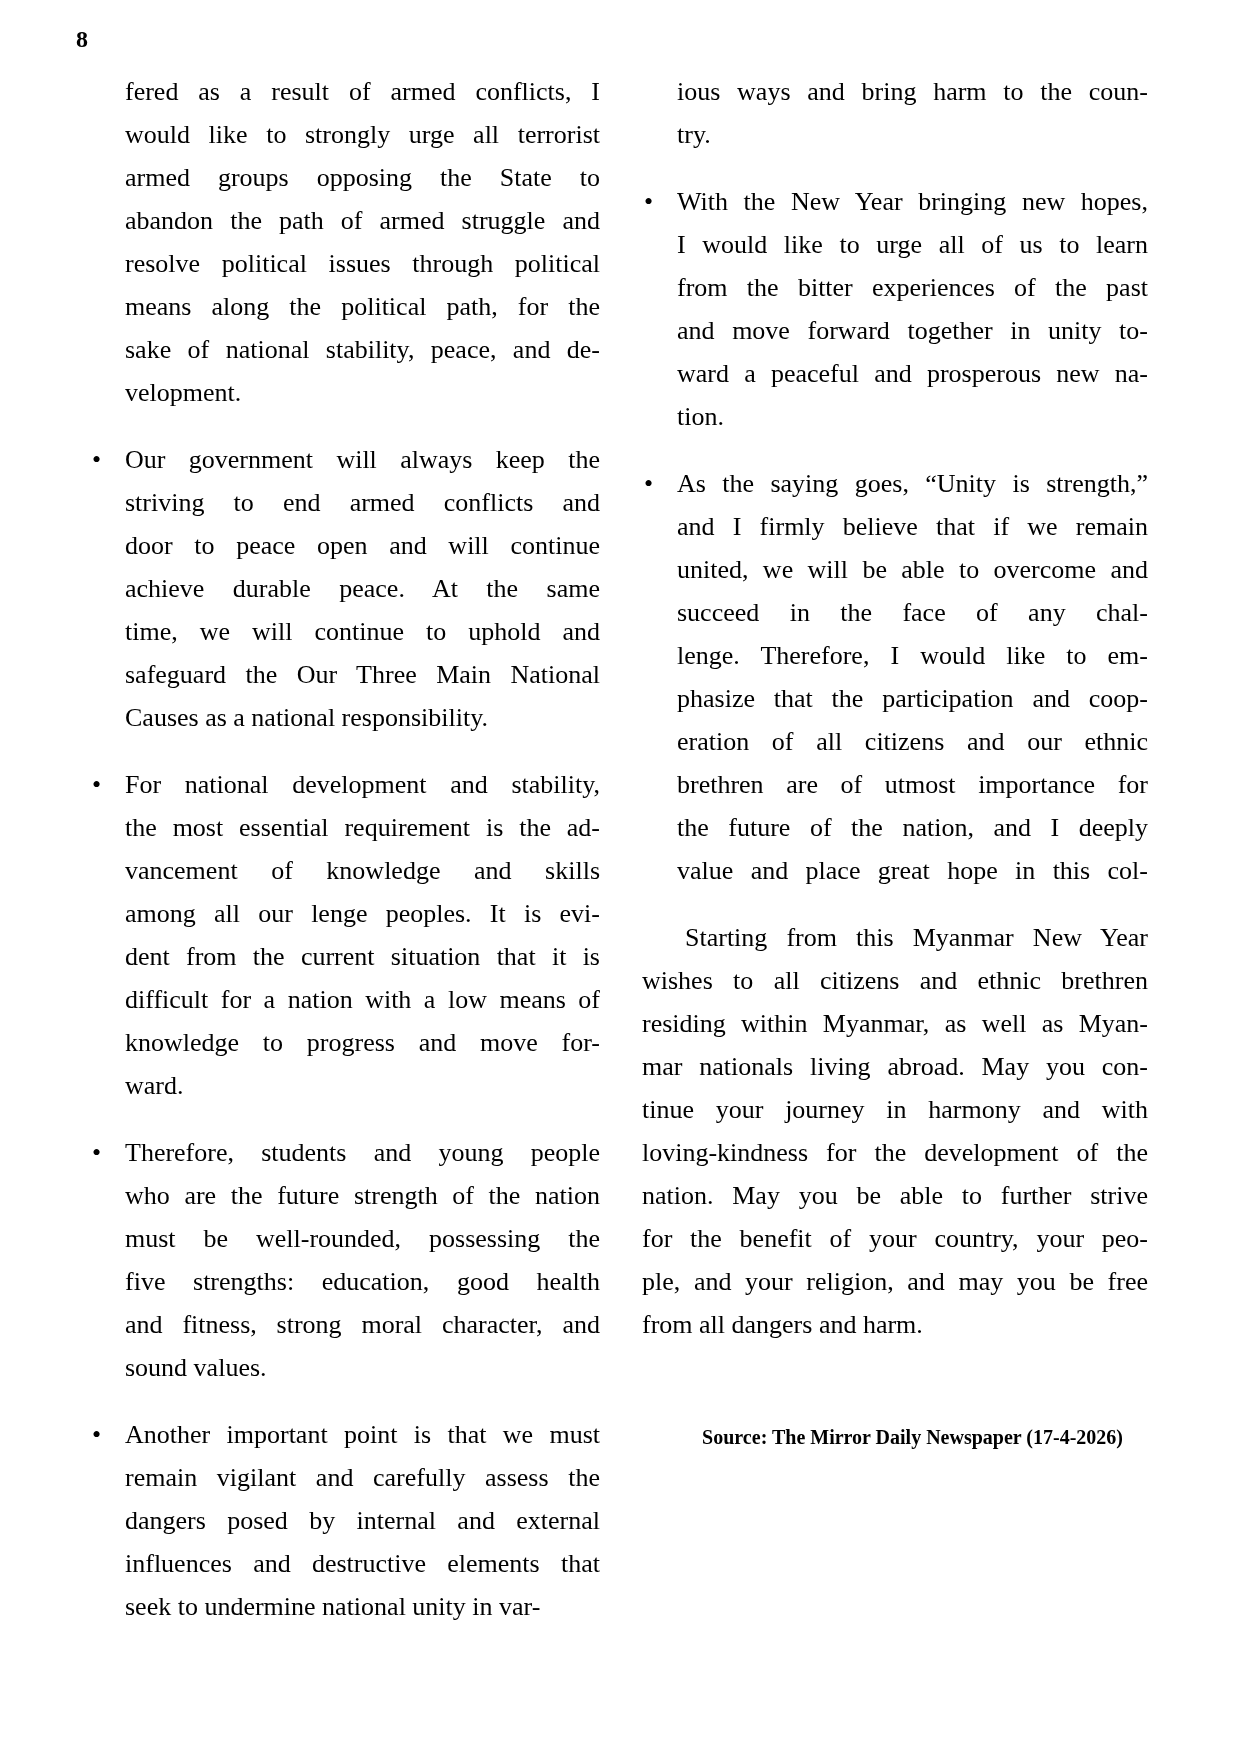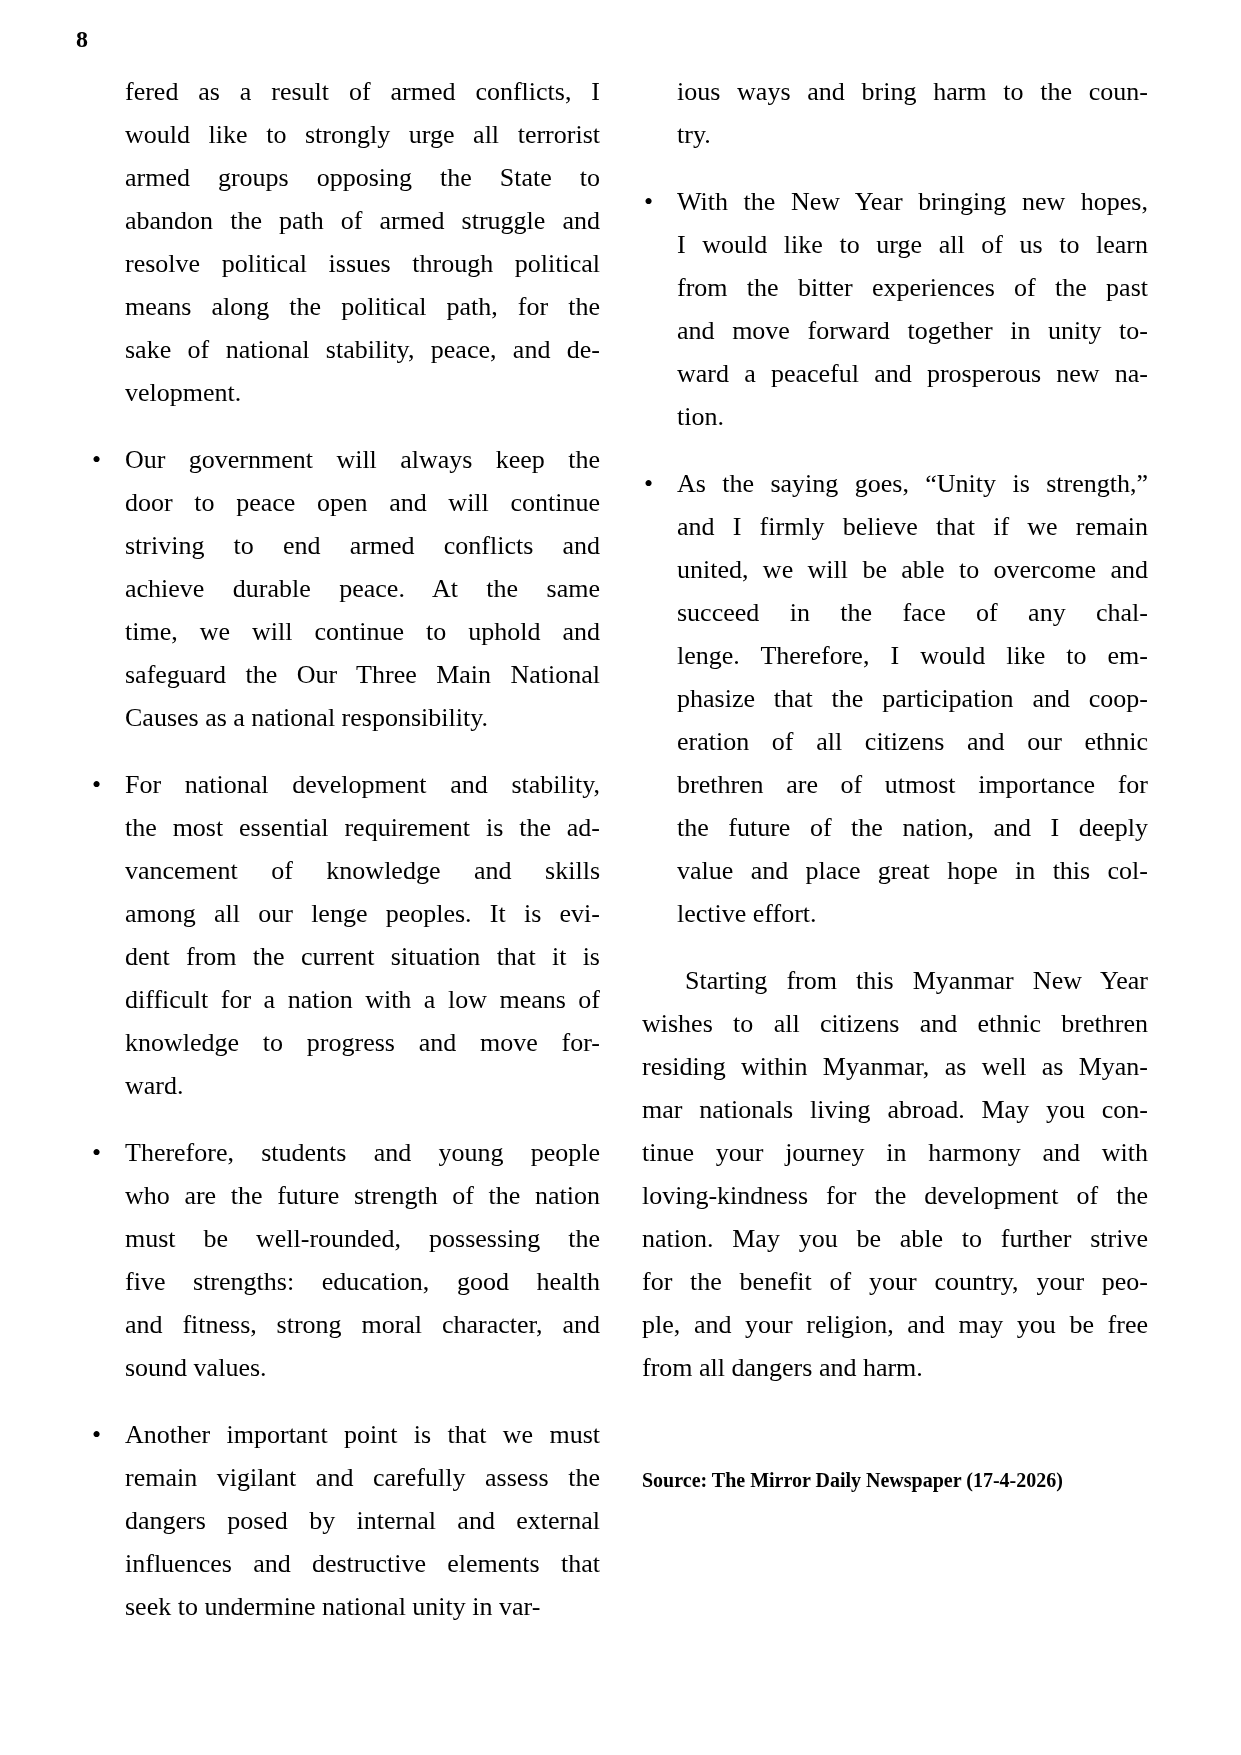--- a/index.html
+++ b/index.html
@@ -53,20 +53,21 @@
     hyphens: none;
   }
   .line.last { text-align-last: auto; }
 
   .block.hanging .line.first { padding-left: 43px; }
 
   .source {
     margin-top: 80px;
     font-size: 20px;
     font-weight: bold;
+    text-align: right;
     padding-right: 25px;
   }
 </style>
 </head>
 <body>
 
 <div class="page">
   <div class="page-number">8</div>
 
   <div class="columns">
@@ -77,22 +78,22 @@
           <div class="line">armed groups opposing the State to</div>
           <div class="line">abandon the path of armed struggle and</div>
           <div class="line">resolve political issues through political</div>
           <div class="line">means along the political path, for the</div>
           <div class="line">sake of national stability, peace, and de-</div>
           <div class="line last">velopment.</div>
         </div>
         <div class="block bullet">
           <span class="bullet">•</span>
           <div class="line first">Our government will always keep the</div>
+          <div class="line">striving to end armed conflicts and</div>
           <div class="line">door to peace open and will continue</div>
-          <div class="line">striving to end armed conflicts and</div>
           <div class="line">achieve durable peace. At the same</div>
           <div class="line">time, we will continue to uphold and</div>
           <div class="line">safeguard the Our Three Main National</div>
           <div class="line last">Causes as a national responsibility.</div>
         </div>
         <div class="block bullet">
           <span class="bullet">•</span>
           <div class="line first">For national development and stability,</div>
           <div class="line">the most essential requirement is the ad-</div>
           <div class="line">vancement of knowledge and skills</div>
@@ -141,21 +142,20 @@
           <div class="line first">As the saying goes, “Unity is strength,”</div>
           <div class="line">and I firmly believe that if we remain</div>
           <div class="line">united, we will be able to overcome and</div>
           <div class="line">succeed in the face of any chal-</div>
           <div class="line">lenge. Therefore, I would like to em-</div>
           <div class="line">phasize that the participation and coop-</div>
           <div class="line">eration of all citizens and our ethnic</div>
           <div class="line">brethren are of utmost importance for</div>
           <div class="line">the future of the nation, and I deeply</div>
           <div class="line">value and place great hope in this col-</div>
-          <div class="line last">lective effort.</div>
         </div>
         <div class="block hanging">
           <div class="line first">Starting from this Myanmar New Year</div>
           <div class="line">wishes to all citizens and ethnic brethren</div>
           <div class="line">residing within Myanmar, as well as Myan-</div>
           <div class="line">mar nationals living abroad. May you con-</div>
           <div class="line">tinue your journey in harmony and with</div>
           <div class="line">loving-kindness for the development of the</div>
           <div class="line">nation. May you be able to further strive</div>
           <div class="line">for the benefit of your country, your peo-</div>

